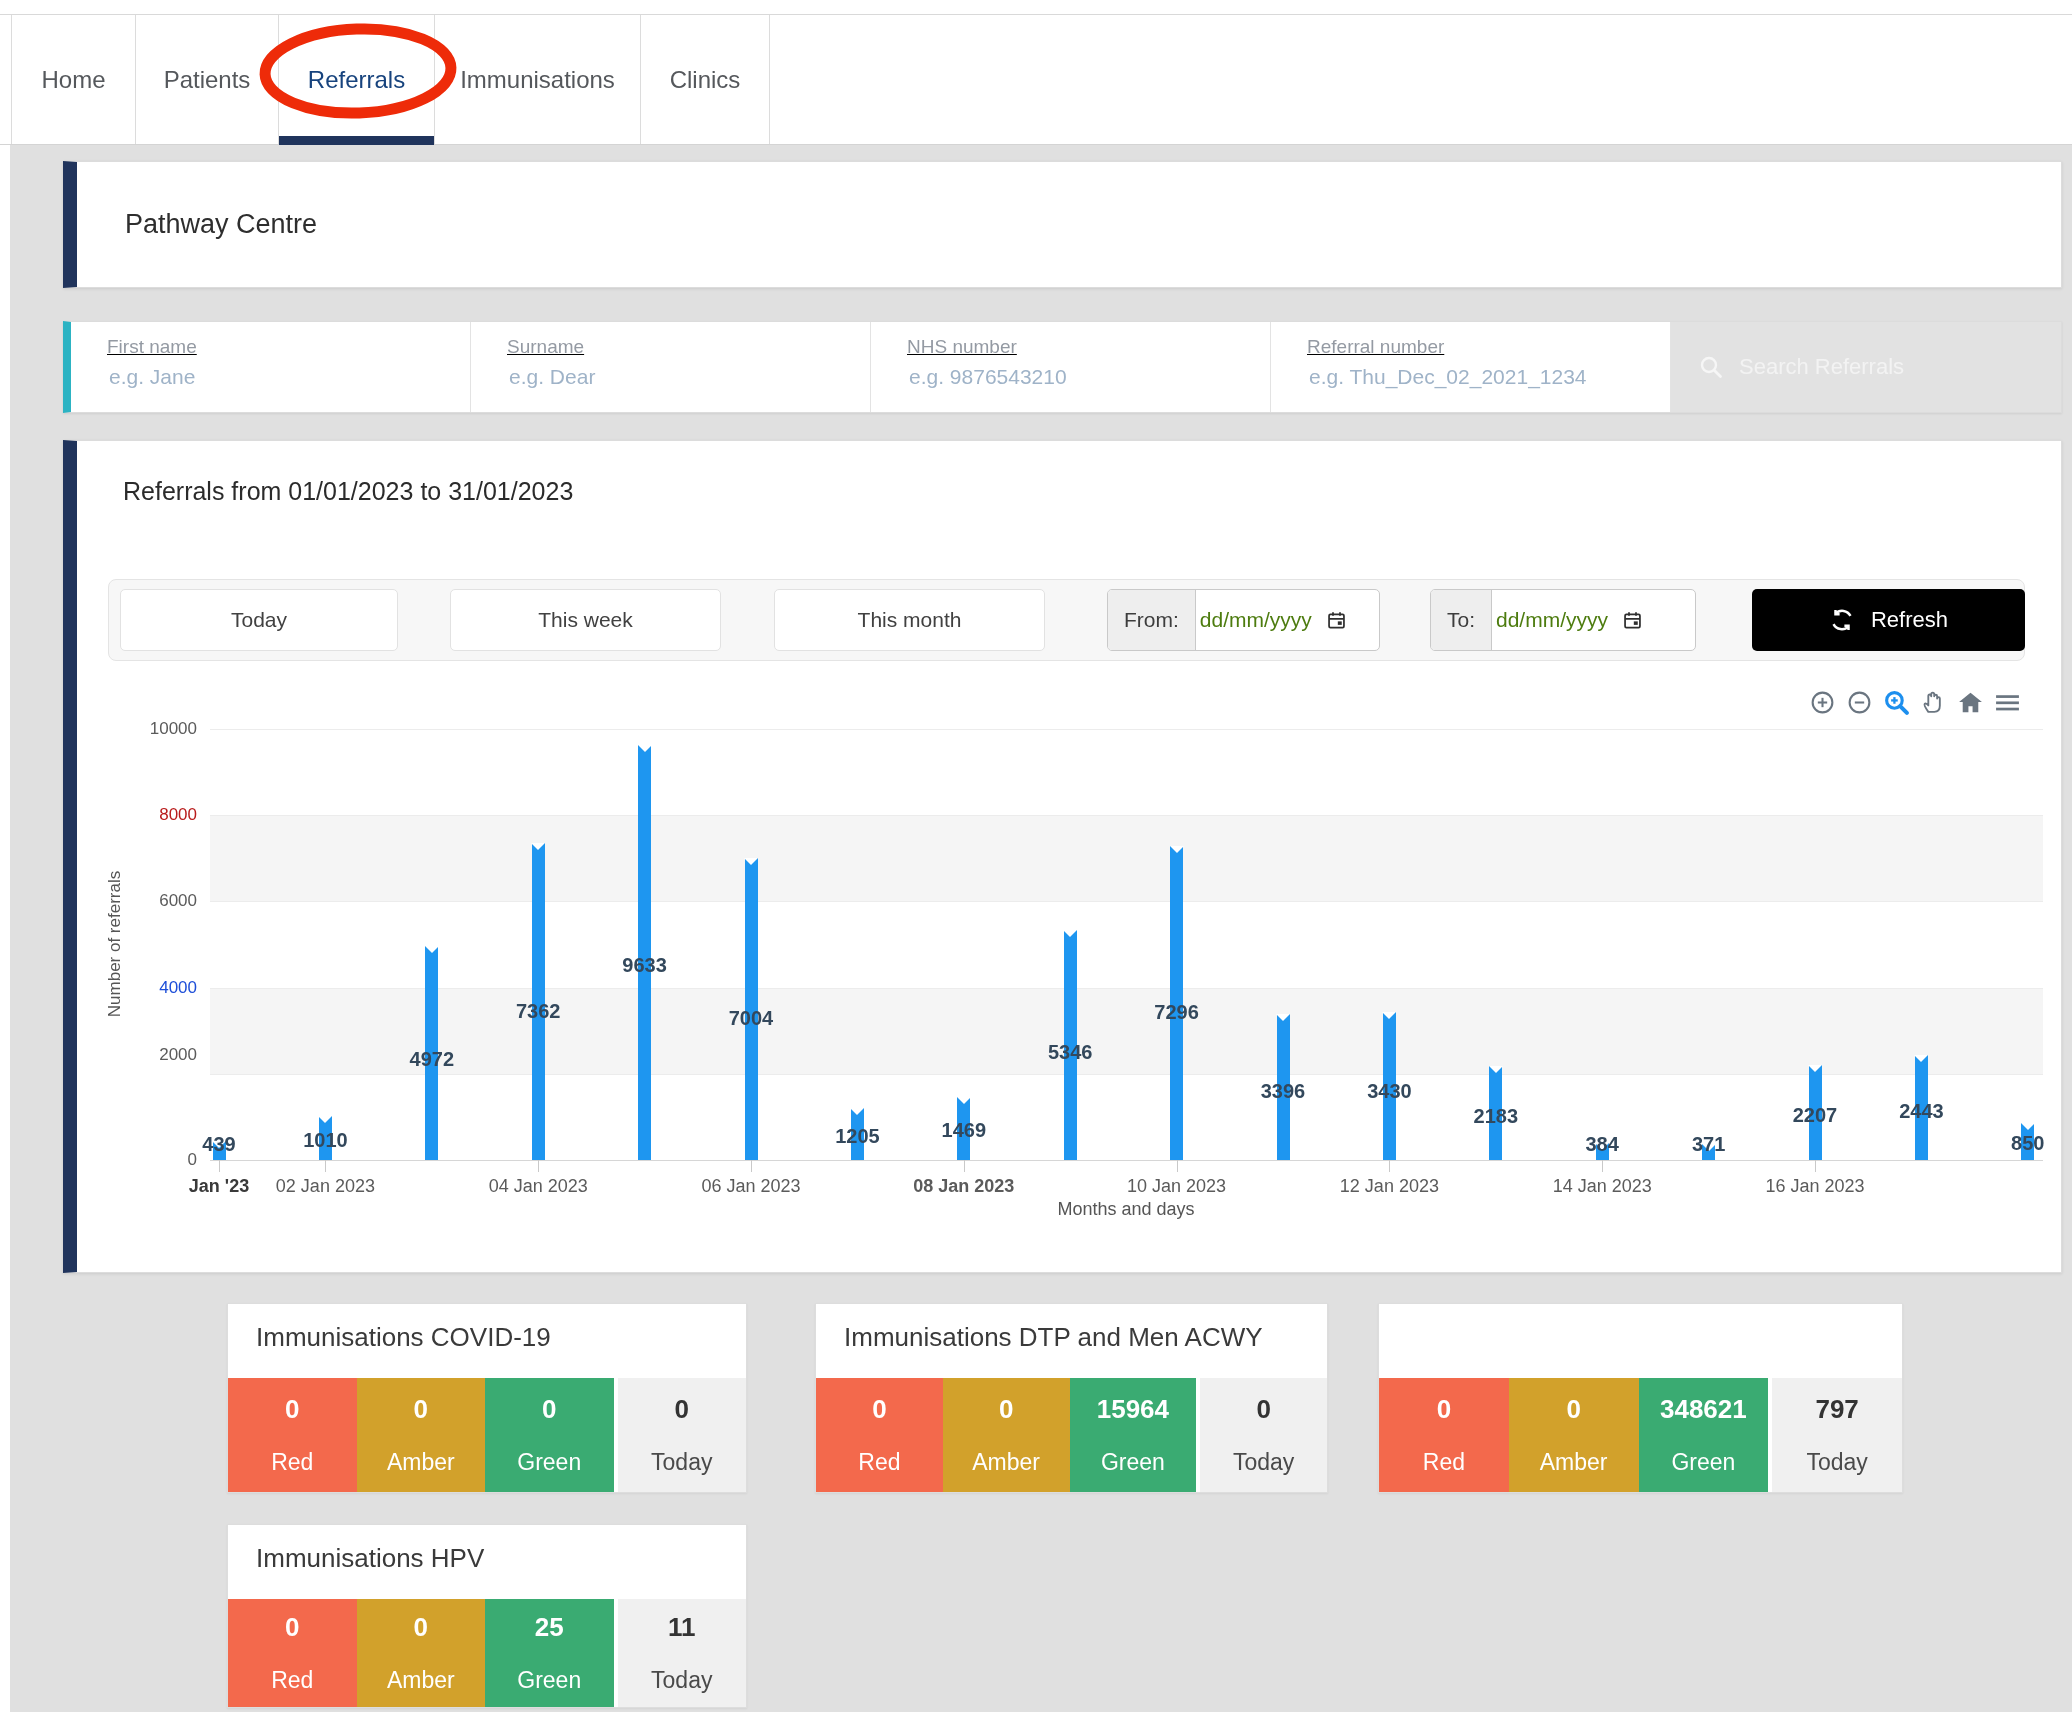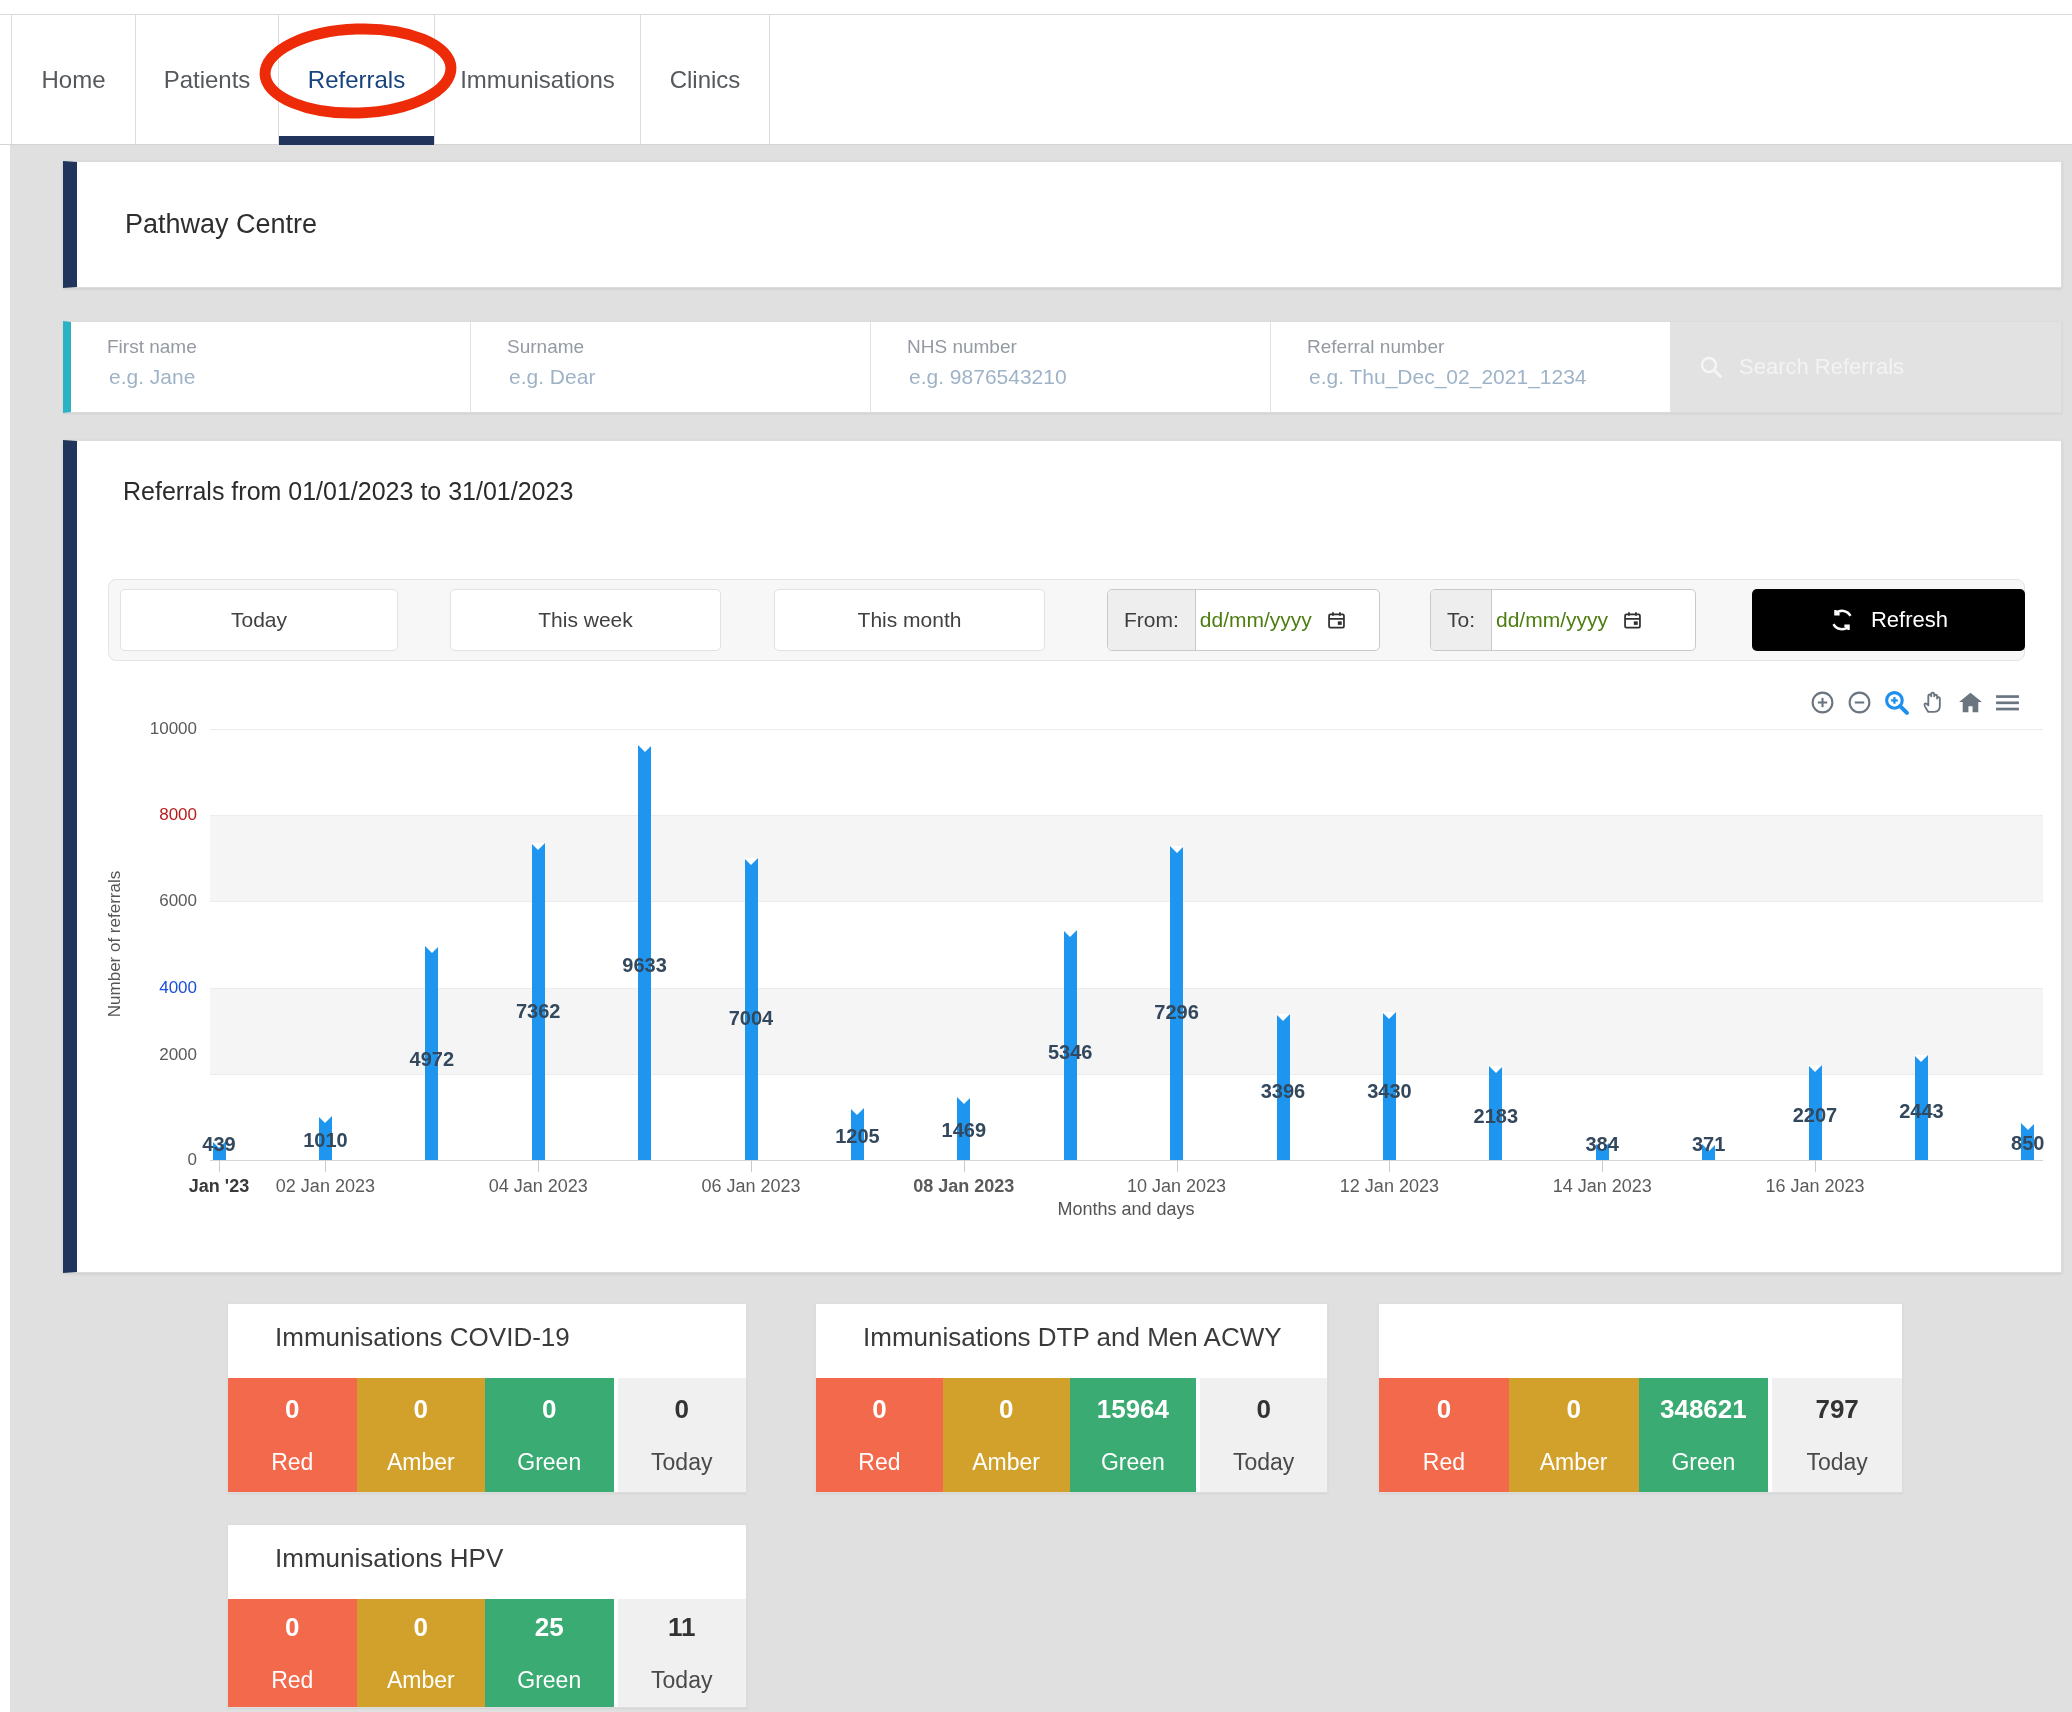--- a/index.html
+++ b/index.html
@@ -22,21 +22,21 @@
   
   .panel{position:absolute;background:#fff;border:1px solid #dcdcdc;border-left:14px solid #20345c;
          box-shadow:0 1px 3px rgba(0,0,0,.10);box-sizing:border-box;}
   #pathway-panel{left:63px;top:161px;width:1999px;height:127px;display:flex;align-items:center;}
   #pathway-panel .ptitle{padding-left:48px;font-size:27px;color:#2e2e2e;}
 
   
   #search-row{position:absolute;left:63px;top:321px;width:1999px;height:92px;background:#fff;
               border:1px solid #dcdcdc;border-left:8px solid #2cb3c3;display:flex;box-sizing:border-box;
               box-shadow:0 1px 2px rgba(0,0,0,.08);}
-  .sfield{flex:1;border-right:1px solid #e3e3e3;padding:14px 0 0 36px;box-sizing:border-box;}
+  .sfield{flex:1;border-right:1px solid #e3e3e3;padding:14px 0 0 36px;box-sizing:border-box;text-decoration:underline;}
   .sfield .flabel{font-size:19px;color:#949aa3;margin-bottom:6px;}
   .sfield input{border:none;outline:none;font-size:21px;width:90%;background:transparent;
                 font-family:"Liberation Sans","DejaVu Sans",sans-serif;color:#37475a;}
   .sfield input::placeholder{color:#9fb3c8;opacity:1;}
   .searchbox{width:390px;background:#e2e2e2;display:flex;align-items:center;padding-left:28px;gap:14px;box-sizing:border-box;cursor:pointer;}
   .searchbox input{border:none;outline:none;background:transparent;font-size:22px;width:270px;
                 font-family:"Liberation Sans","DejaVu Sans",sans-serif;color:#fff;}
   .searchbox input::placeholder{color:#f4f4f4;opacity:.95;}
 
   
@@ -68,21 +68,21 @@
   .x-title{position:absolute;left:1049px;top:758px;transform:translateX(-50%);font-size:18px;color:#555;}
   .bar::after{content:'';position:absolute;top:0;left:50%;transform:translateX(-50%);
            border-left:7px solid transparent;border-right:7px solid transparent;border-top:7px solid #fff;}
 
   
   .card{position:absolute;background:#fff;border:1px solid #dddddd;box-sizing:border-box;box-shadow:0 1px 2px rgba(0,0,0,.06);}
   #card-covid{left:227px;top:1303px;width:520px;height:190px;}
   #card-dtp{left:815px;top:1303px;width:513px;height:190px;}
   #card-flu{left:1378px;top:1303px;width:525px;height:190px;}
   #card-hpv{left:227px;top:1524px;width:520px;height:184px;}
-  .card-title{height:67px;display:flex;align-items:center;padding-left:28px;font-size:26px;color:#3a3a3a;margin-left:19px;}
+  .card-title{height:67px;display:flex;align-items:center;padding-left:28px;font-size:26px;color:#3a3a3a;}
   .card-cells{position:absolute;left:0;right:0;top:74px;bottom:0;display:flex;}
   .cell{flex:1;display:flex;flex-direction:column;align-items:center;justify-content:center;gap:24px;}
   .cell .num{font-size:26px;font-weight:bold;color:#fff;}
   .cell .lbl{font-size:23px;color:#fff;}
   .cell.red{background:#f3694c;} .cell.amber{background:#d2a12b;} .cell.green{background:#3aab72;}
   .cell.today{background:#f0f0f0;border-left:4px solid #fff;}
   .cell.today .num{color:#333;} .cell.today .lbl{color:#4a4a4a;}
 </style>
 </head>
 <body>

